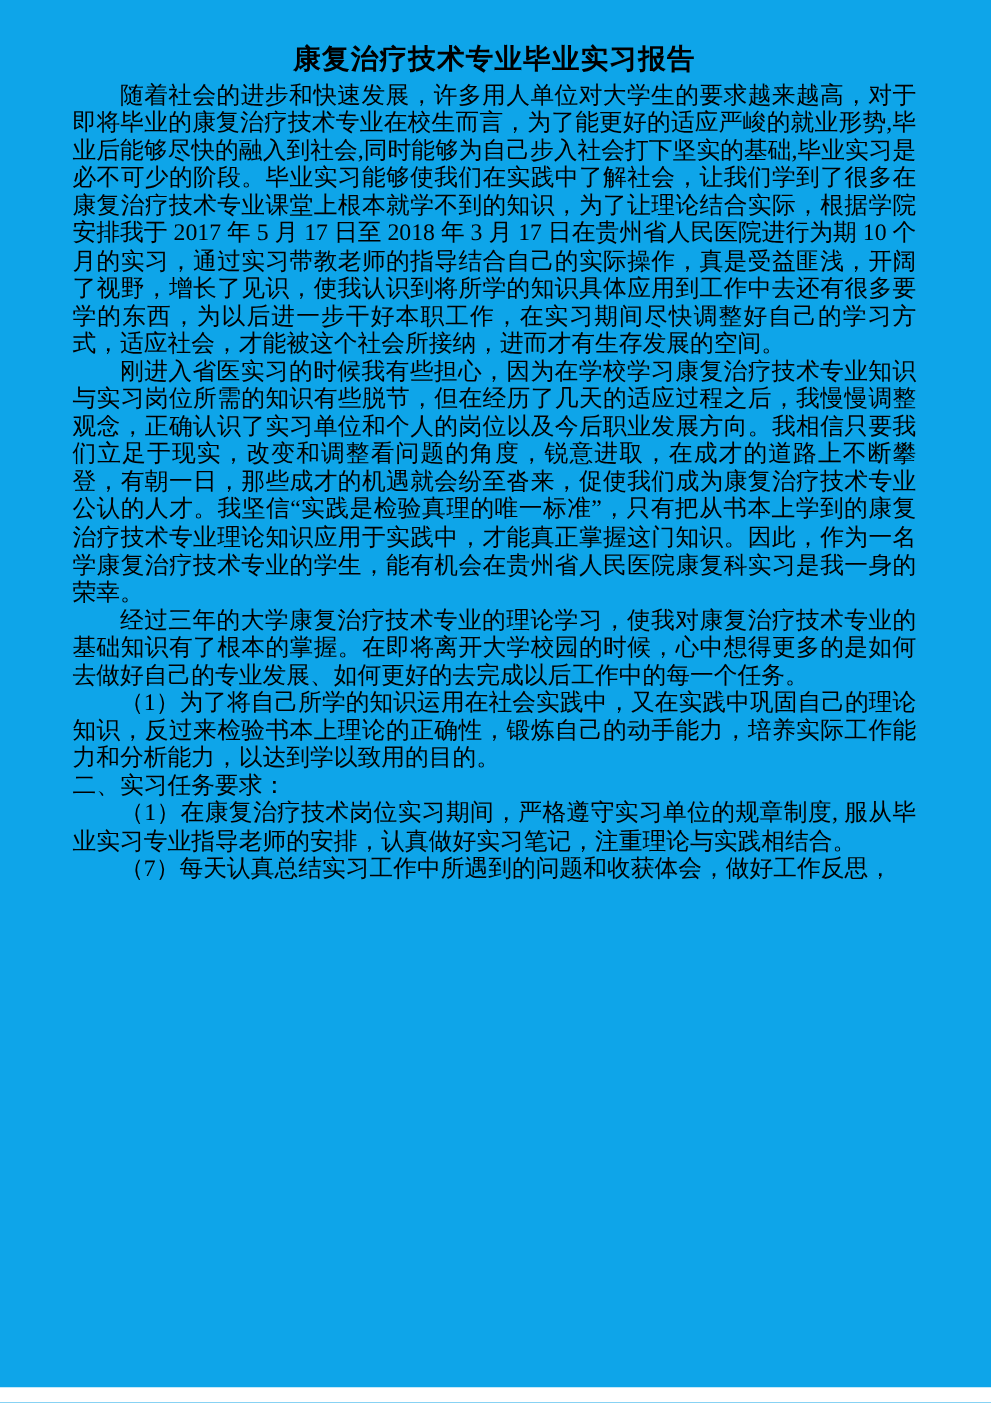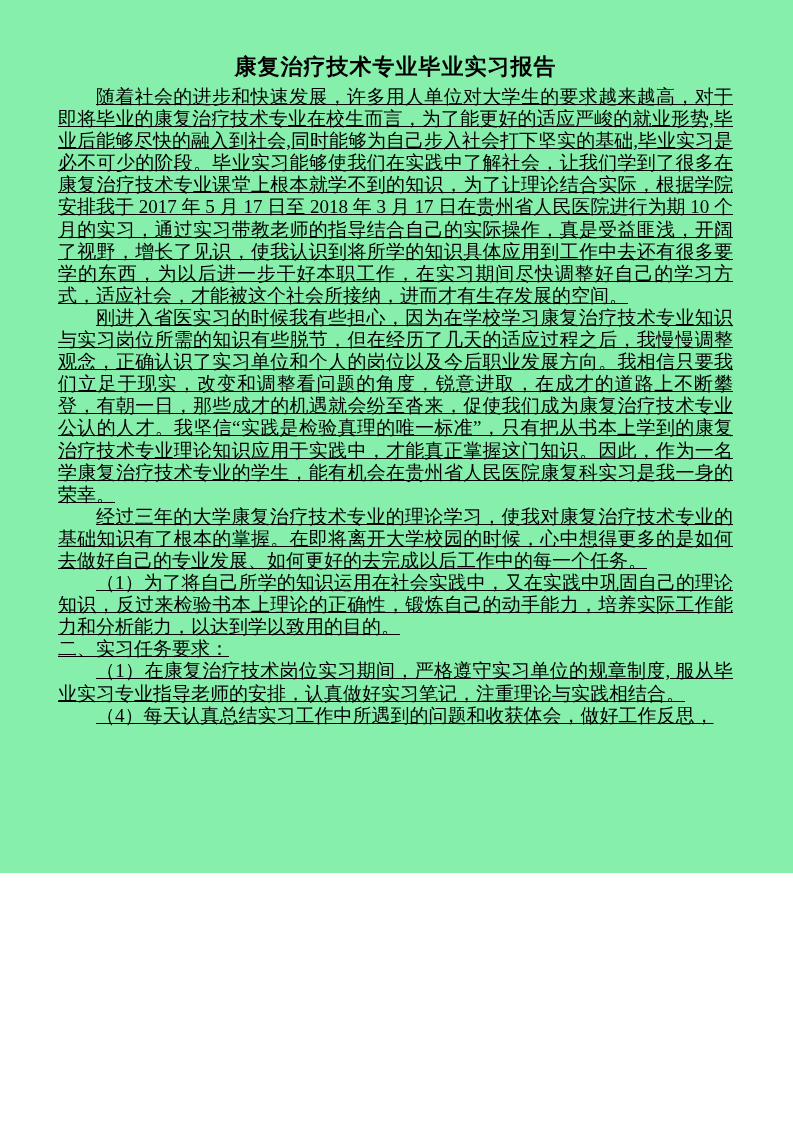--- a/index.html
+++ b/index.html
@@ -3,44 +3,43 @@
 <meta charset="utf-8">
 <style>
   html, body {
     margin: 0;
     padding: 0;
     background: #ffffff;
   }
   .page {
     position: relative;
     width: 793px;
-    height: 873px;
-    background: #86efac;
+    height: 1110px;
+    background: #0ea5e9;
     box-sizing: border-box;
-    padding: 52px 60px 0 58px;
+    padding: 32px 60px 0 58px;
     font-family: "Liberation Serif", "DejaVu Serif", serif;
     color: #000000;
     overflow: hidden;
   }
   .doc-title {
     margin: 0 0 4px 0;
     text-align: center;
     font-size: 22px;
     line-height: 30px;
     font-weight: bold;
     letter-spacing: 1px;
   }
   .para {
     margin: 0;
     font-size: 19px;
     line-height: 22.1px;
     text-align: justify;
     text-justify: inter-ideograph;
     word-break: break-all;
-    text-decoration: underline;
   }
   .indent {
     text-indent: 2em;
   }
   .heading {
     text-indent: 0;
   }
 </style>
 </head>
 <body>
@@ -57,14 +56,14 @@
 
   <p class="para indent">（1）为了将自己所学的知识运用在社会实践中，又在实践中巩固自己的理论知识，反过来检验书本上理论的正确性，锻炼自己的动手能力，培养实际工作能力和分析能力，以达到学以致用的目的。</p>
 
 
 
   <p class="para heading">二、实习任务要求：</p>
 
   <p class="para indent">（1）在康复治疗技术岗位实习期间，严格遵守实习单位的规章制度, 服从毕业实习专业指导老师的安排，认真做好实习笔记，注重理论与实践相结合。</p>
 
 
-  <p class="para indent">（4）每天认真总结实习工作中所遇到的问题和收获体会，做好工作反思，</p>
+  <p class="para indent">（7）每天认真总结实习工作中所遇到的问题和收获体会，做好工作反思，</p>
 </div>
 
 </body></html>

